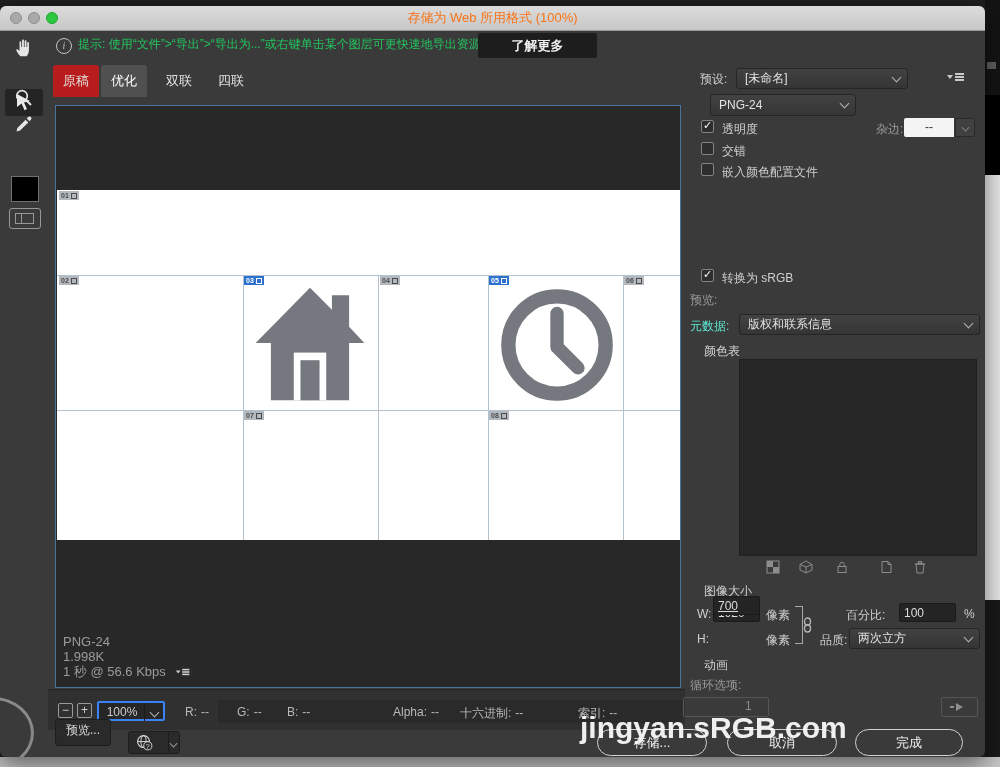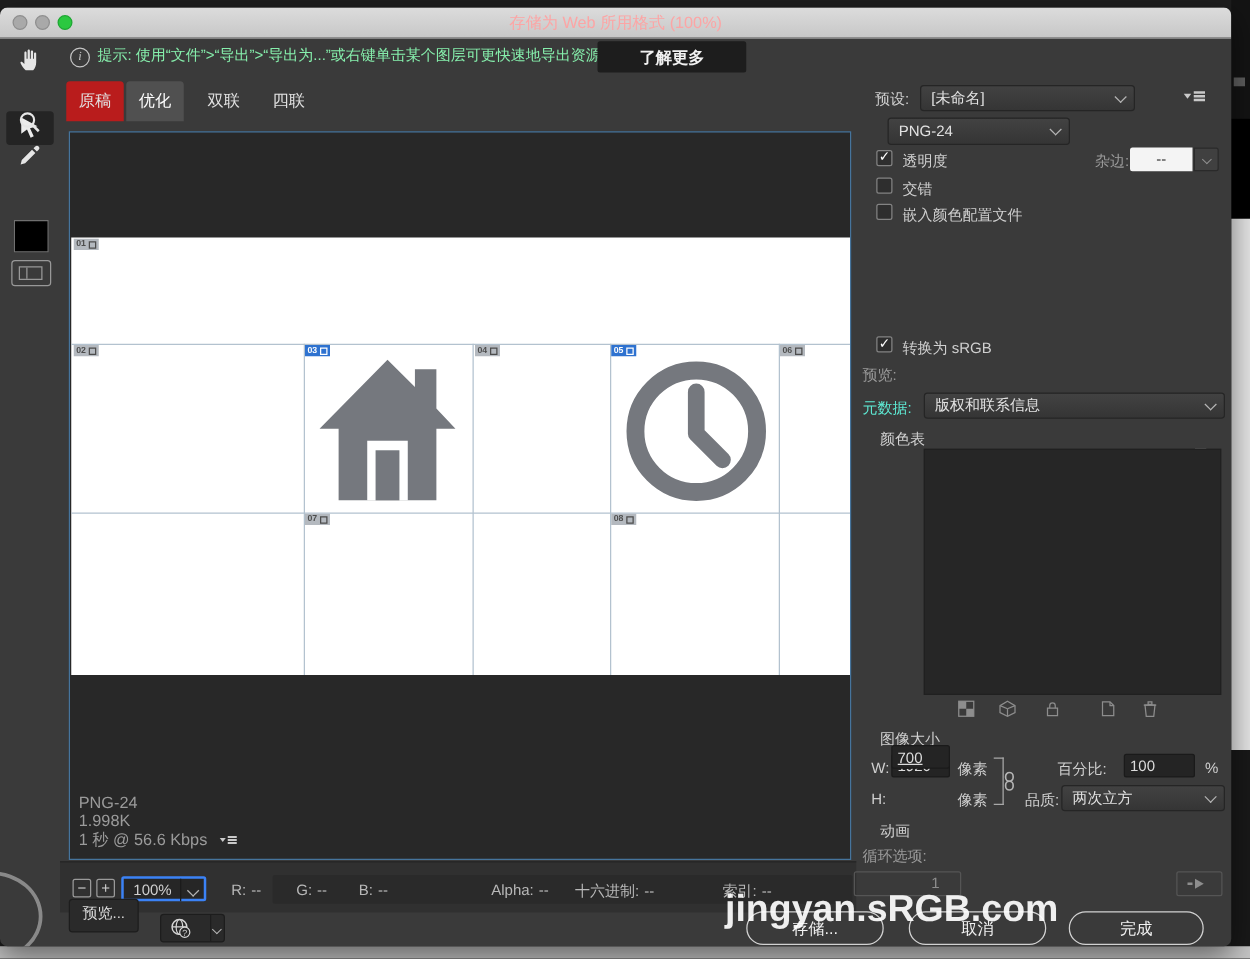--- a/index.html
+++ b/index.html
@@ -15,25 +15,25 @@
   .bk-sq{left:987px;top:62px;width:9px;height:7px;background:#5f5f5f;}
   
   .dialog{left:0;top:6px;width:985px;height:751px;border-radius:6px;overflow:hidden;background:#3a3a3a;box-shadow:0 8px 24px rgba(0,0,0,.5);}
   .dlg-in{position:absolute;left:0;top:-6px;width:1000px;height:767px;}
   
   .titlebar{left:0;top:6px;width:985px;height:24px;background:linear-gradient(#dcdcdc,#c7c7c7);border-bottom:1px solid #9b9b9b;}
   .tl{width:12px;height:12px;border-radius:50%;top:12px;}
   .tl1{left:10px;background:#a9a9a9;border:1px solid #8e8e8e;box-sizing:border-box;}
   .tl2{left:28px;background:#a9a9a9;border:1px solid #8e8e8e;box-sizing:border-box;}
   .tl3{left:46px;background:#2bc840;border:1px solid #1da732;box-sizing:border-box;}
-  .title-text{left:0;top:6px;width:985px;height:24px;line-height:24px;text-align:center;font-size:13px;color:#fca5a5;}
+  .title-text{left:0;top:6px;width:985px;height:24px;line-height:24px;text-align:center;font-size:13px;color:#f97316;}
   
   .info-ico{left:56px;top:38px;width:14px;height:14px;border:1px solid #c4c4c4;border-radius:50%;color:#c4c4c4;
             font-size:10px;line-height:14px;text-align:center;font-style:italic;font-family:"Liberation Serif",serif;}
-  .tip-text{left:78px;top:30px;height:29px;line-height:29px;font-size:12px;color:#86efac;}
+  .tip-text{left:78px;top:30px;height:29px;line-height:29px;font-size:12px;color:#22c55e;}
   .learn-btn{left:478px;top:33px;width:119px;height:25px;background:#1d1d1d;border-radius:2px;color:#f0f0f0;
              font-size:13px;font-weight:bold;text-align:center;line-height:25px;cursor:pointer;}
   
   .toolbar{left:0;top:30px;width:48px;height:727px;}
   .tool-sel-bg{left:5px;top:59px;width:38px;height:27px;background:#242424;border-radius:3px;}
   .swatch{left:11px;top:146px;width:26px;height:24px;background:#000;border:1px solid #707070;}
   .slice-toggle{left:9px;top:178px;width:30px;height:19px;border:1px solid #989898;border-radius:3px;}
   .slice-toggle i{position:absolute;left:5px;top:4px;width:17px;height:9px;border:1px solid #989898;display:block;}
   .slice-toggle i:after{content:'';position:absolute;left:5px;top:0;width:1px;height:9px;background:#989898;}
   

